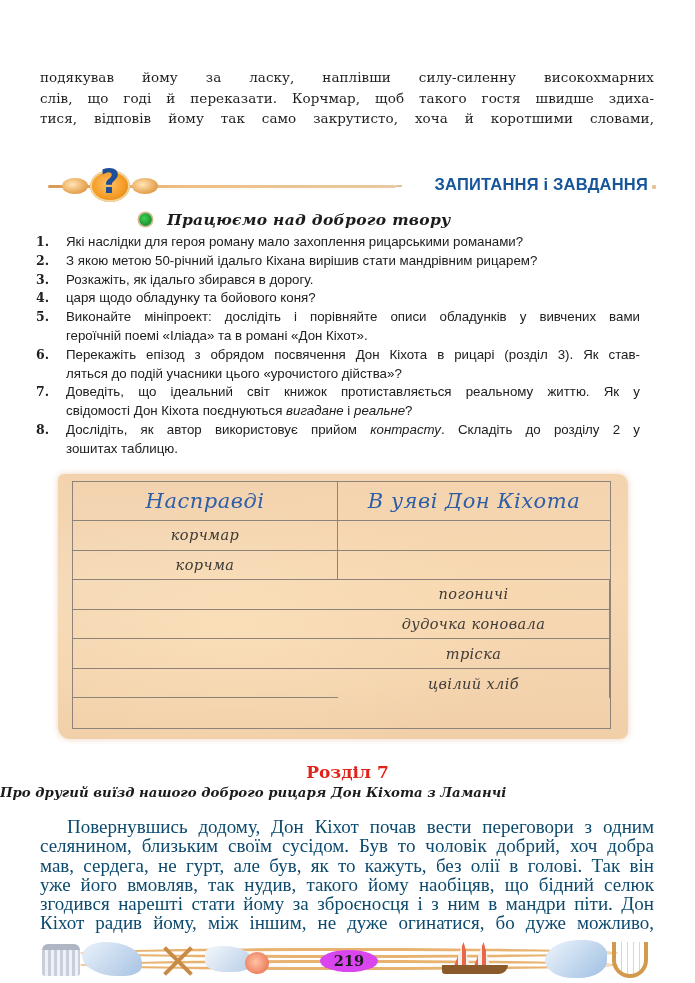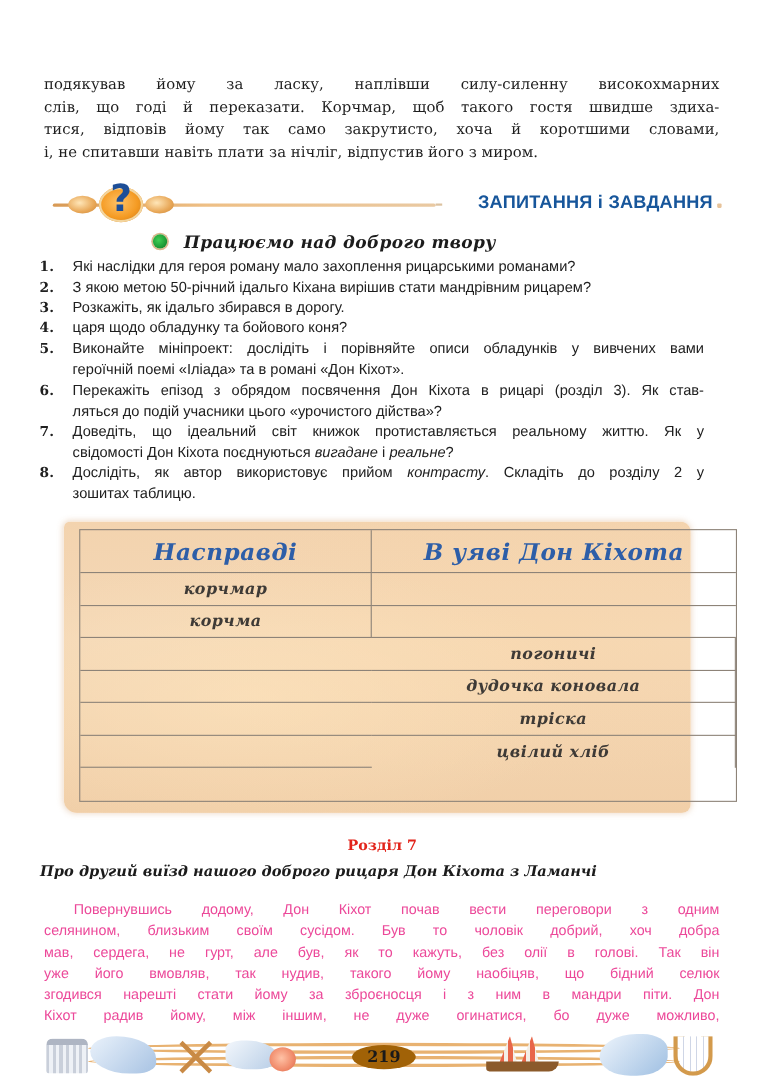--- a/index.html
+++ b/index.html
@@ -80,48 +80,48 @@
   .parchment {
     position: absolute; left: 58px; top: 474px; width: 570px; height: 265px;
     background:
       radial-gradient(ellipse at 30% 60%, rgba(255,230,190,0.55), transparent 55%),
       radial-gradient(ellipse at 75% 40%, rgba(250,215,170,0.5), transparent 60%),
       linear-gradient(180deg, #f3d3ae 0%, #f4d8b7 40%, #f1cfa8 100%);
     border-radius: 6px 10px 8px 12px;
     box-shadow: 0 0 6px rgba(210,160,110,0.45);
   }
   .grid {
-    position: absolute; left: 72px; top: 481px; width: 598px; height: 248px;
+    position: absolute; left: 72px; top: 481px; width: 539px; height: 248px;
     border: 1.3px solid #8d8378;
-    display: grid; grid-template-columns: 265px 1fr; grid-template-rows: 39px repeat(7, 1fr); font-weight: bold;
+    display: grid; grid-template-columns: 265px 1fr; grid-template-rows: 39px repeat(7, 1fr);
   }
   .cell { border-right: 1.3px solid #8d8378; border-bottom: 1.3px solid #8d8378; display: flex; align-items: center; justify-content: center; }
   .cell.c2 { border-right: none; }
   .cell.lastrow { border-bottom: none; }
   .hand-head {
     font-family: "DejaVu Serif", serif; font-style: italic; font-size: 21px; color: #2d5ea8; letter-spacing: 0.5px;
   }
   .hand-cell {
     font-family: "DejaVu Serif", serif; font-style: italic; font-size: 14.5px; color: #3e3a36; letter-spacing: 0.4px;
   }
 
   
   .chapter-title {
     position: absolute; left: 0; width: 695px; top: 762px; text-align: center;
-    font-family: "DejaVu Serif", serif; font-weight: bold; font-size: 13px; color: #e2231a;
+    font-family: "DejaVu Serif", serif; font-weight: bold; font-size: 17px; color: #e2231a;
   }
   .chapter-sub {
-    position: absolute; left: 0; width: 579px; top: 785px; text-align: center;
+    position: absolute; left: 0; width: 579px; top: 785px; text-align: left;
     font-family: "DejaVu Serif", serif; font-style: italic; font-weight: bold; font-size: 13.3px; color: #1b1b1b;
   }
 
   
   .prose-ch {
     position: absolute; left: 40px; top: 817px; width: 614px;
-    font-family: Liberation Sans, sans-serif; font-size: 13px; line-height: 19.3px; color: #ec4899;
+    font-family: Liberation Serif, serif; font-size: 19px; line-height: 19.3px; color: #0c4a6e;
   }
   .prose-ch .line { display: block; white-space: nowrap; text-align: justify; text-align-last: justify; }
   .prose-ch .line.indent { padding-left: 27px; }
 
   
   .footer { position: absolute; left: 40px; top: 940px; width: 618px; height: 40px; }
   .braid1, .braid2 {
     position: absolute; left: 40px; right: 40px; height: 10px; border-radius: 50%;
     border: 3px solid #e8b271;
   }
@@ -145,33 +145,32 @@
   .orn.ship .sail { position: absolute; bottom: 12px; width: 16px; height: 24px;
     background: repeating-linear-gradient(90deg, #e8664a 0 4px, #f3efe7 4px 8px); clip-path: polygon(0 100%, 100% 100%, 60% 0); }
   .orn.ship .s1 { left: 14px; } .orn.ship .s2 { left: 34px; }
   .orn.angel { left: 505px; top: 0; width: 62px; height: 38px; border-radius: 60% 40% 50% 50%;
     background: linear-gradient(135deg, #eef5fc, #9fbfe2); }
   .orn.lyre { left: 572px; top: 2px; width: 36px; height: 36px; border: 4px solid #d39a4c; border-top: none; border-radius: 0 0 18px 18px;
     background: repeating-linear-gradient(90deg, transparent 0 5px, #cfd6e6 5px 6px); }
   .page-num {
     position: absolute; left: 280px; width: 58px; top: 10px; height: 22px; line-height: 22px; text-align: center;
     font-family: "DejaVu Serif", serif; font-weight: bold; font-size: 14.5px; color: #1a1a1a;
-    background: #a16207; border-radius: 50%;
+    background: #d946ef; border-radius: 50%;
   }
 </style>
 </head>
 <body>
 
 <div class="page">
 
   <div class="prose-top">
     <span class="line">подякував йому за ласку, наплівши силу-силенну високохмарних</span>
     <span class="line">слів, що годі й переказати. Корчмар, щоб такого гостя швидше здиха-</span>
     <span class="line">тися, відповів йому так само закрутисто, хоча й коротшими словами,</span>
-    <span class="line last">і, не спитавши навіть плати за нічліг, відпустив його з миром.</span>
   </div>
 
   <div class="qa-header">
     <div class="qa-rod"></div>
     <div class="qa-knob k1"></div>
     <div class="qa-knob k2"></div>
     <div class="qa-medal">
         <span class="q">?</span>
       </div>
     <div class="qa-title-dash"></div>

